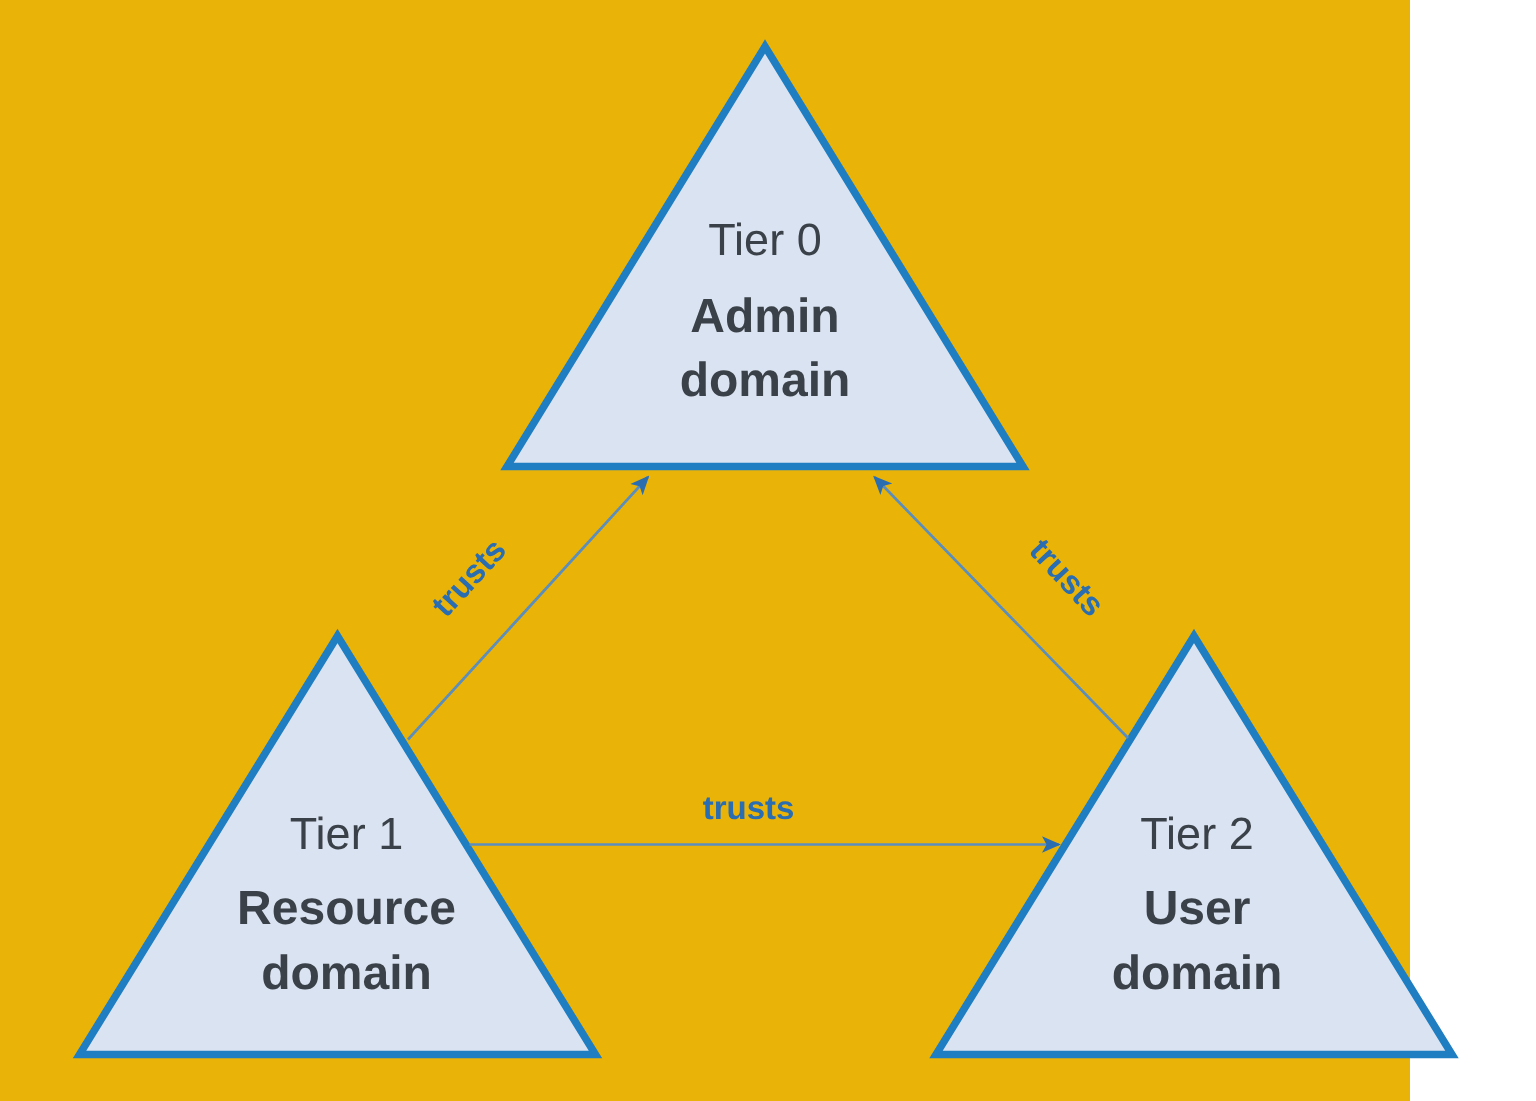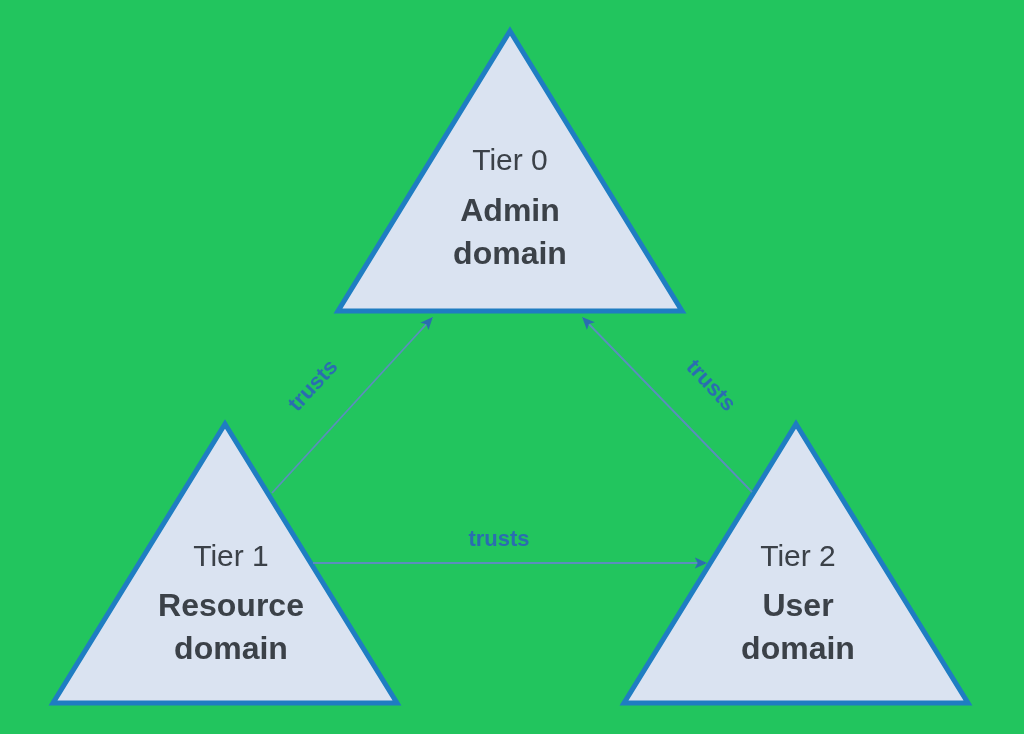--- a/index.html
+++ b/index.html
@@ -8,23 +8,23 @@
     background: #ffffff;
   }
   body {
     width: 1024px;
     height: 734px;
     font-family: "Liberation Sans", sans-serif;
     overflow: hidden;
   }
   #diagram-root {
     position: relative;
-    width: 1024px;
+    width: 940px;
     height: 734px;
-    background: #22c55e;
+    background: #eab308;
   }
   #diagram-svg {
     position: absolute;
     left: 0;
     top: 0;
     width: 1024px;
     height: 734px;
     display: block;
   }
   .tri-text {

